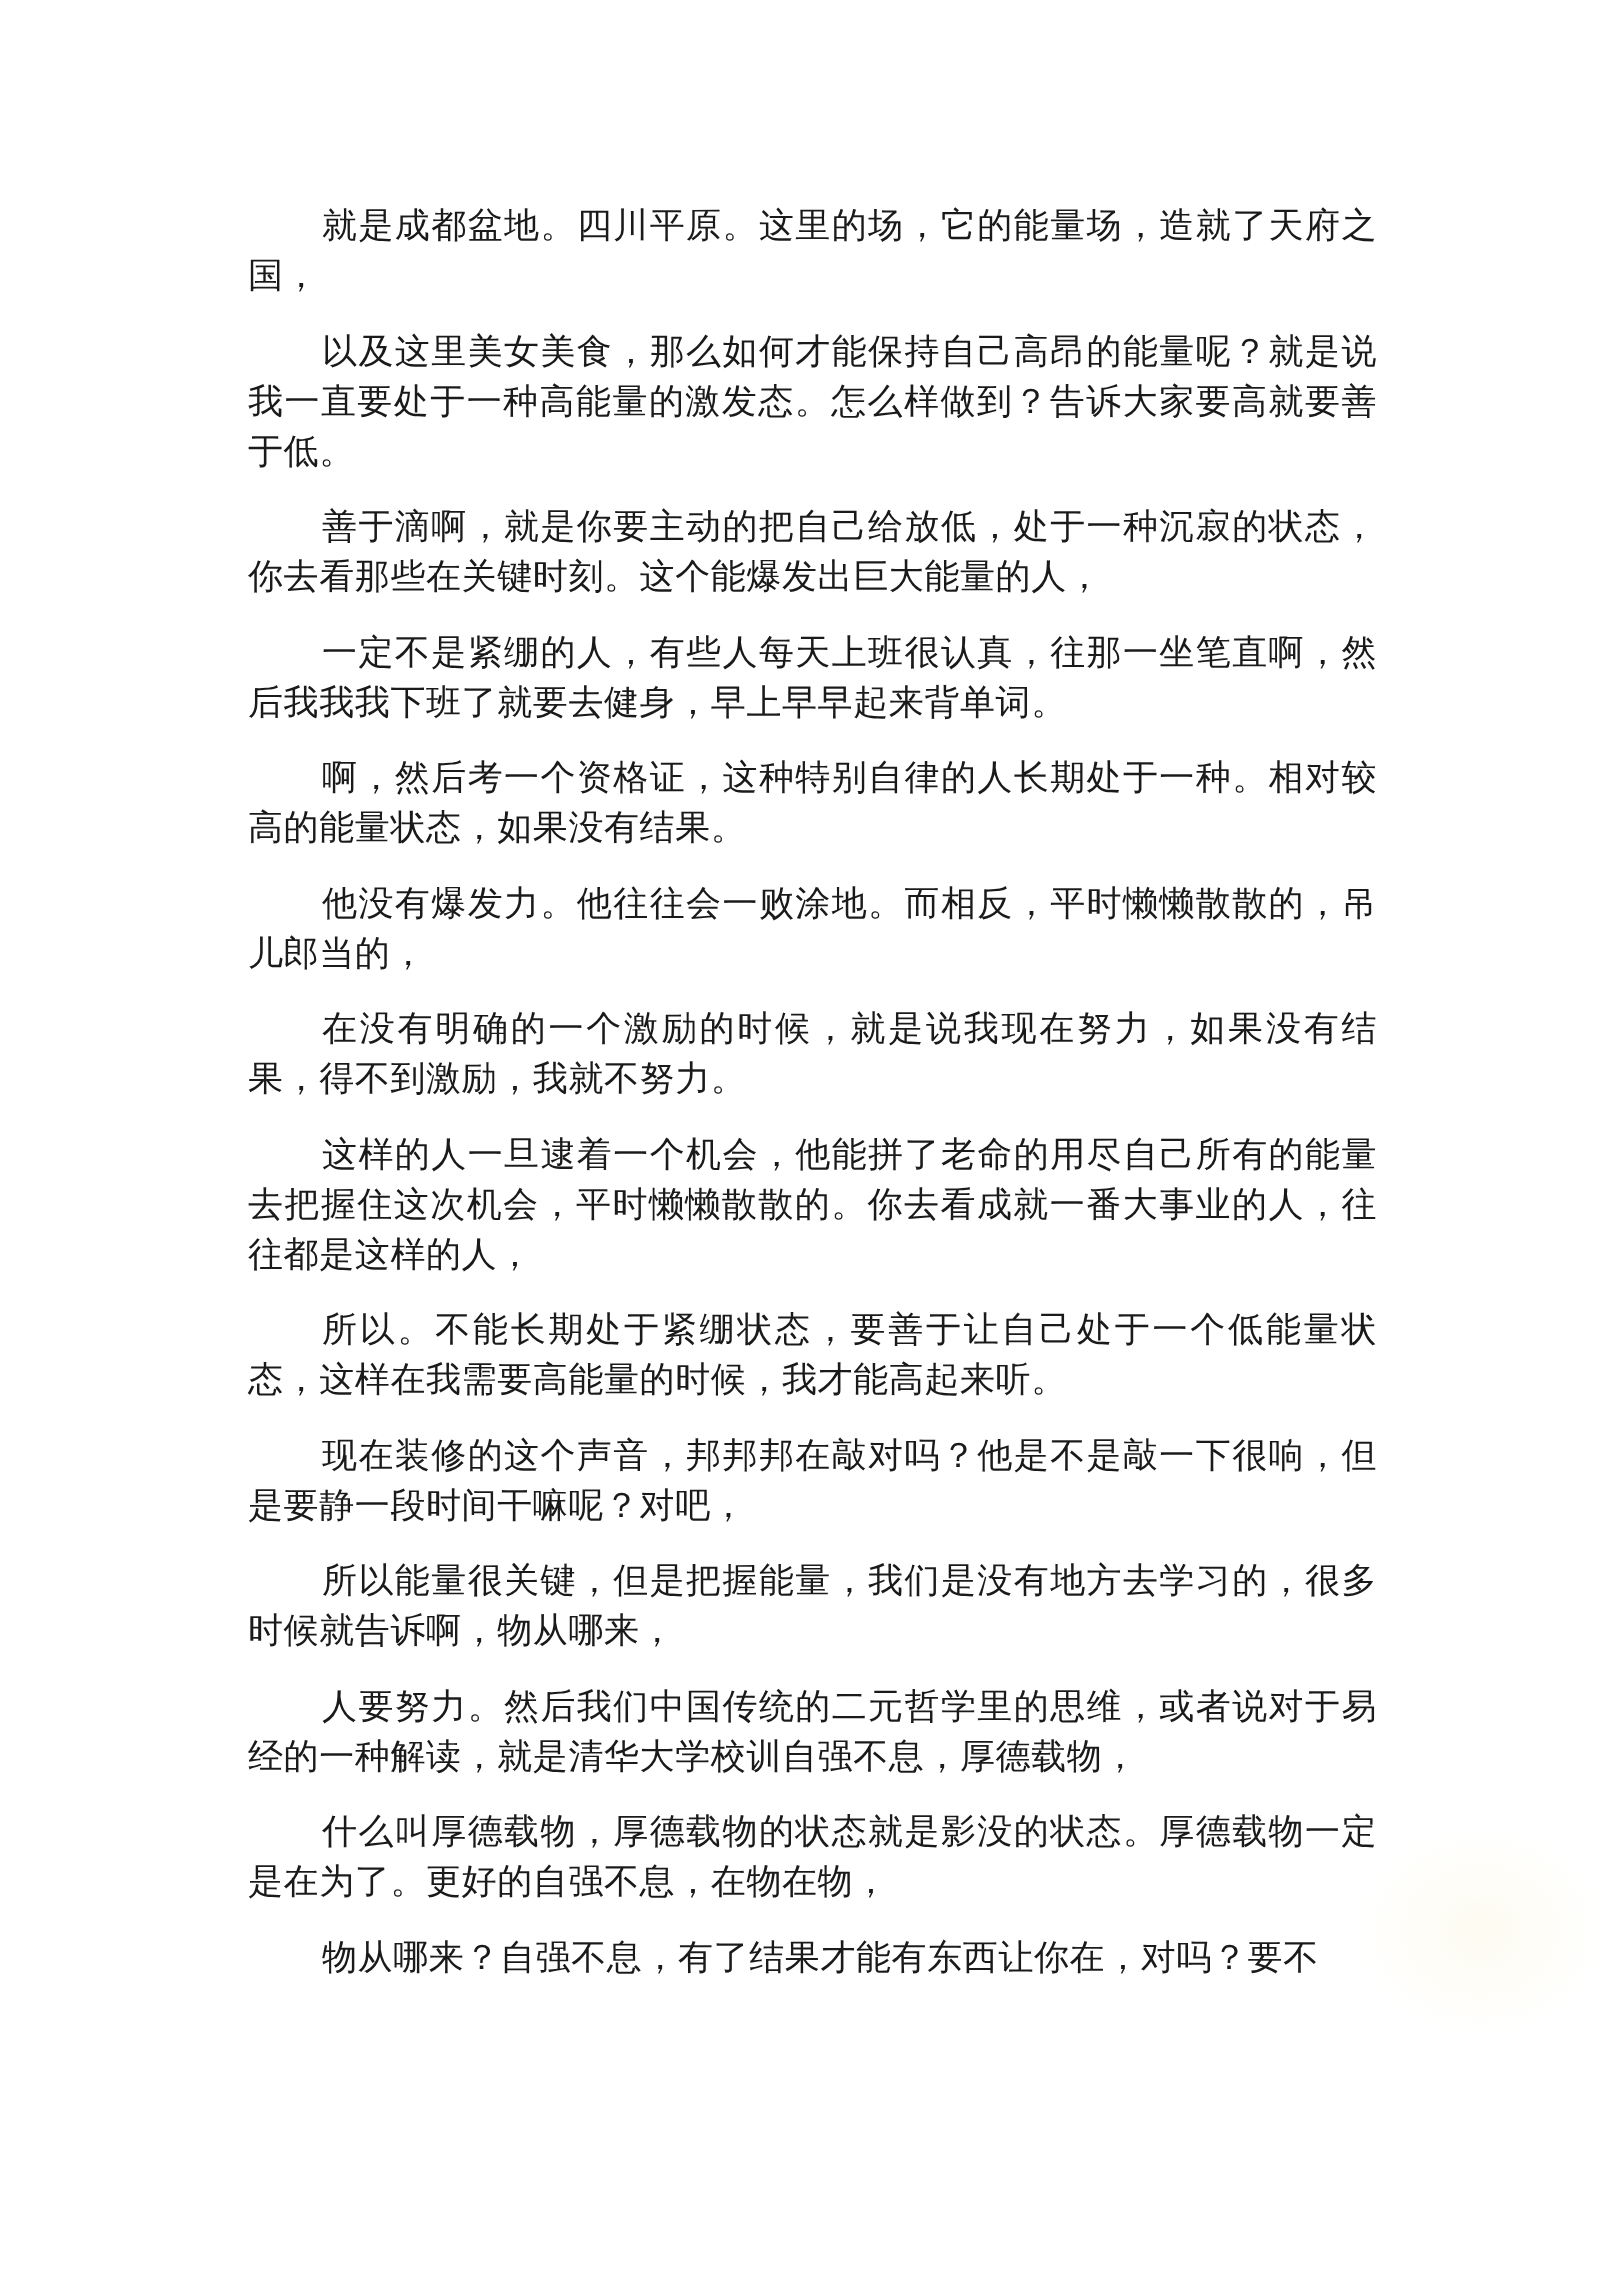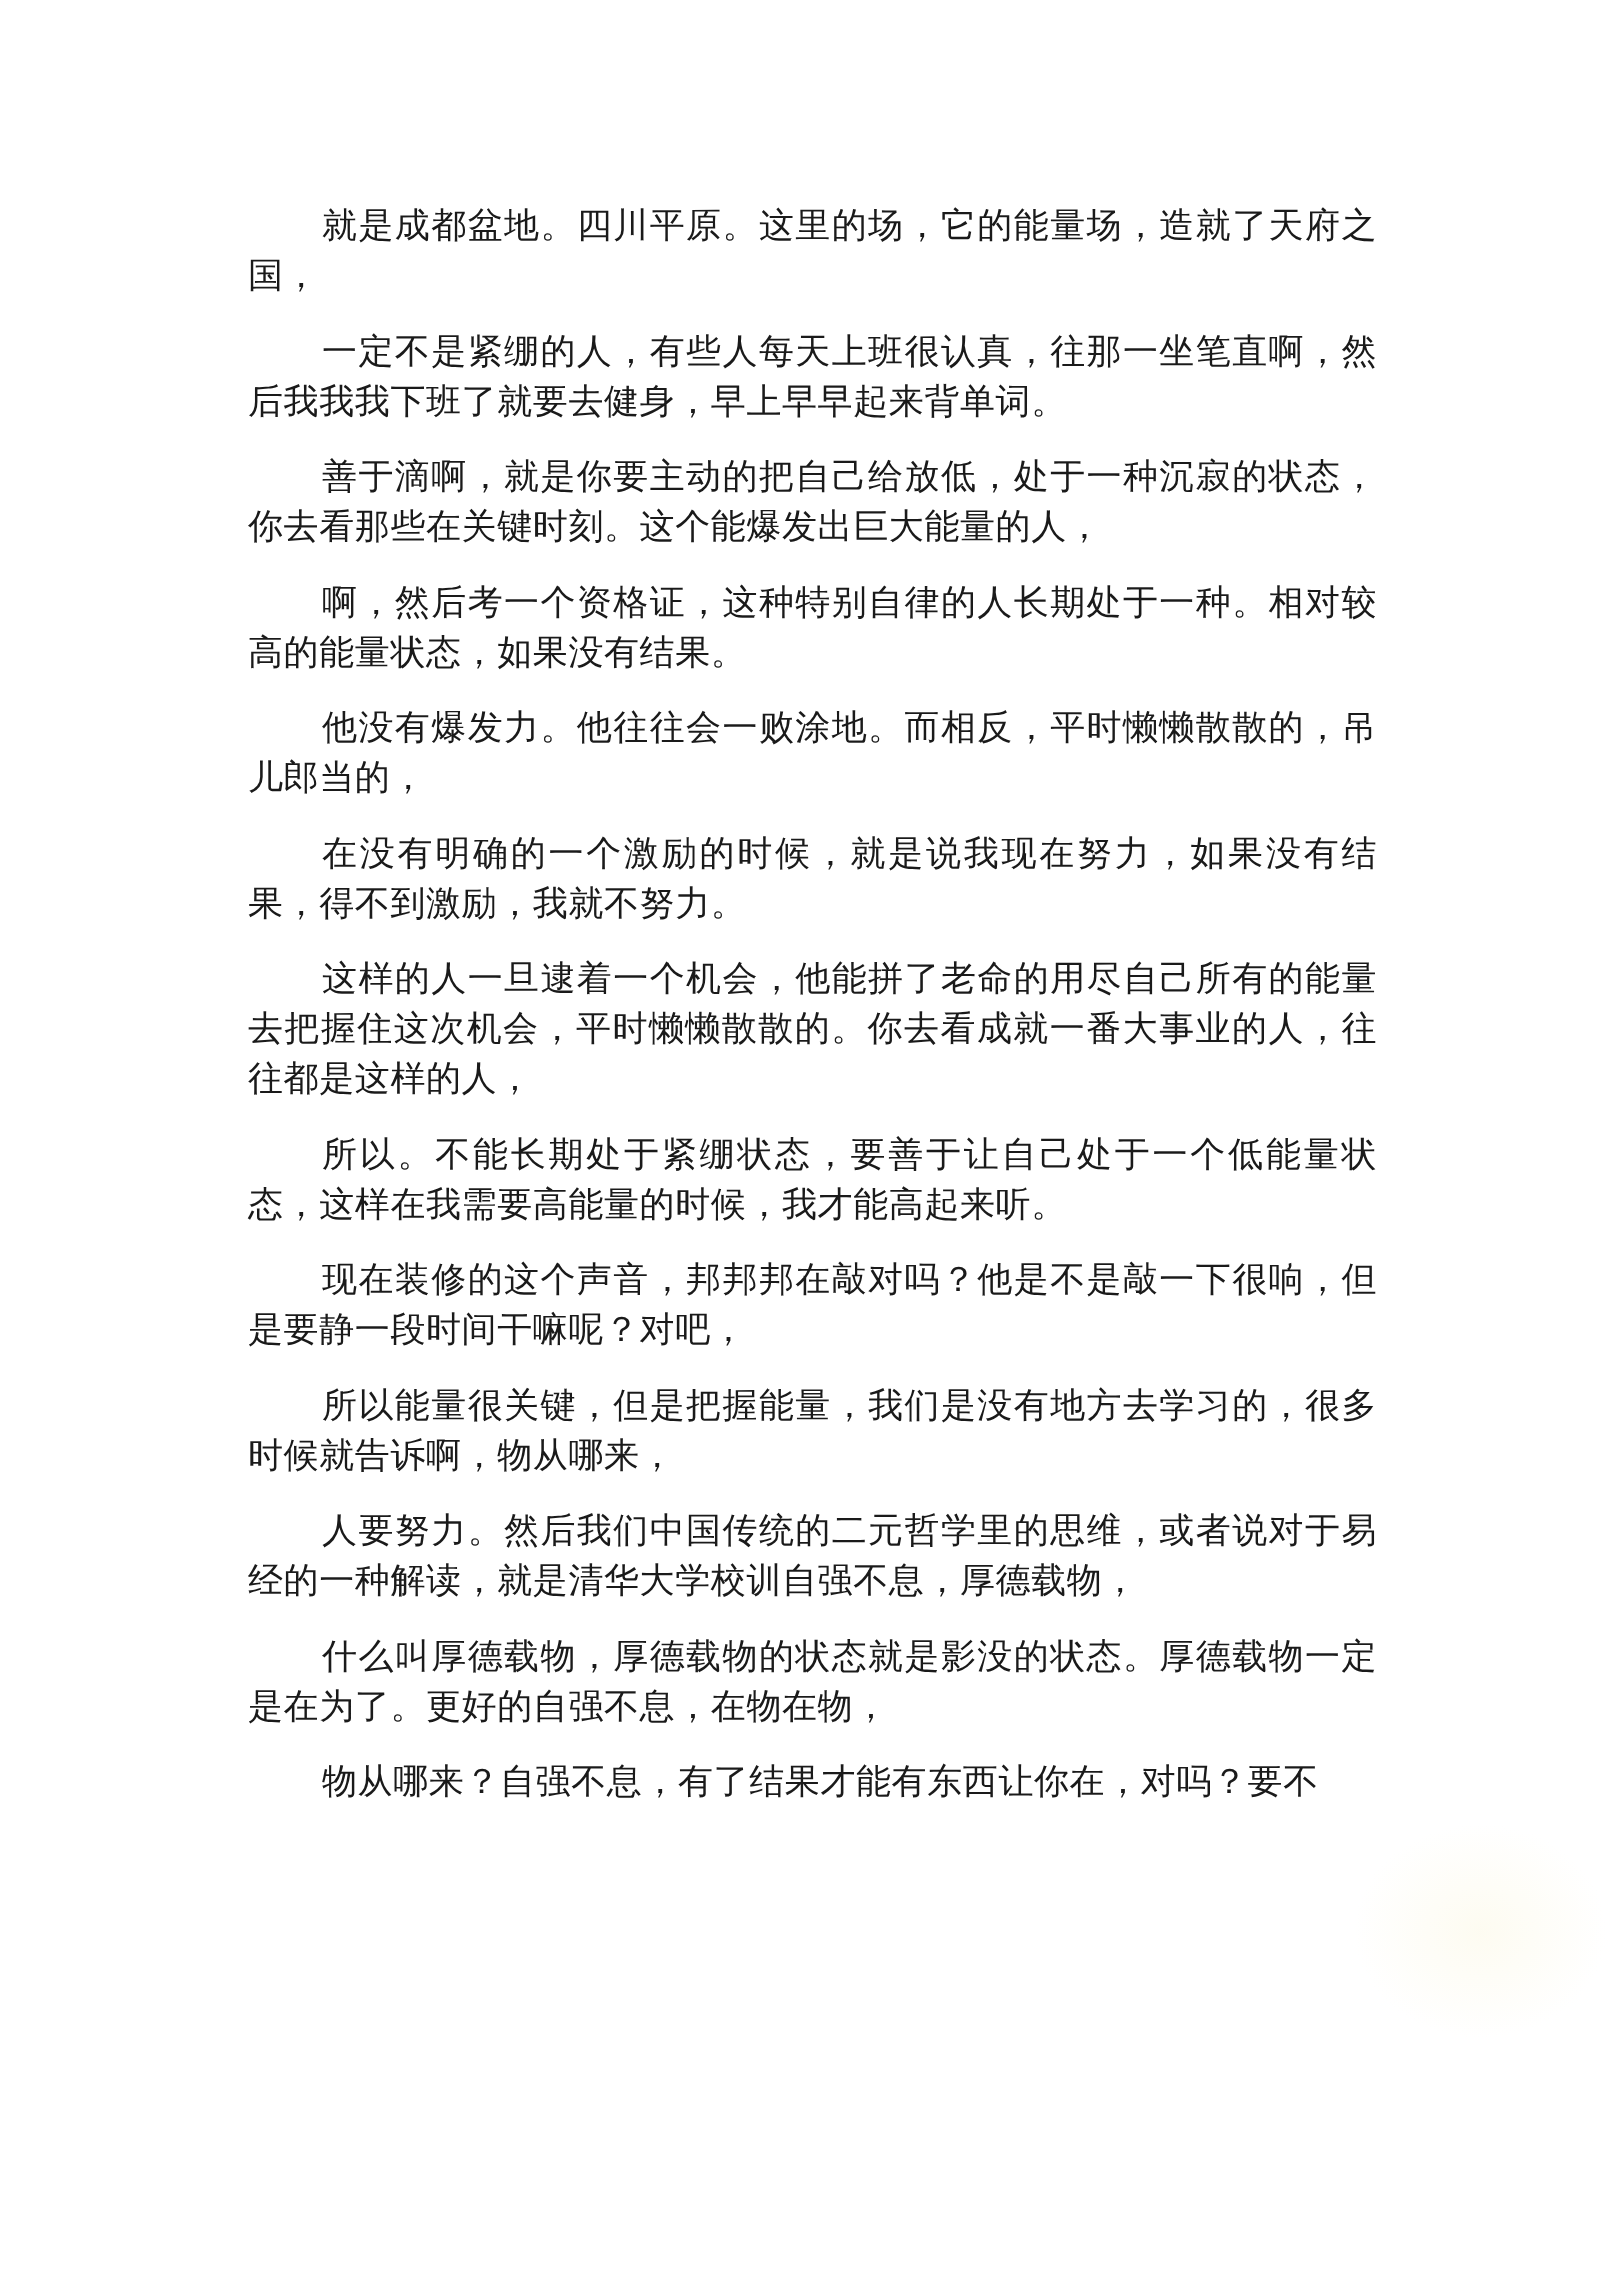--- a/index.html
+++ b/index.html
@@ -47,22 +47,23 @@
       word-break: break-all;
     }
   </style>
 </head>
 <body>
 
 <div class="page">
   <div class="watermark"></div>
   <div class="content">
     <p class="para">就是成都盆地。四川平原。这里的场，它的能量场，造就了天府之国，</p>
+    <p class="para">以及这里美女美食，那么如何才能保持自己高昂的能量呢？就是说我一直要处于一种高能量的激发态。怎么样做到？告诉大家要高就要善于低。</p>
+    <p class="para">善于滴啊，就是你要主动的把自己给放低，处于一种沉寂的状态，你去看那些在关键时刻。这个能爆发出巨大能量的人，</p>
     <p class="para">一定不是紧绷的人，有些人每天上班很认真，往那一坐笔直啊，然后我我我下班了就要去健身，早上早早起来背单词。</p>
-    <p class="para">善于滴啊，就是你要主动的把自己给放低，处于一种沉寂的状态，你去看那些在关键时刻。这个能爆发出巨大能量的人，</p>
     <p class="para">啊，然后考一个资格证，这种特别自律的人长期处于一种。相对较高的能量状态，如果没有结果。</p>
     <p class="para">他没有爆发力。他往往会一败涂地。而相反，平时懒懒散散的，吊儿郎当的，</p>
     <p class="para">在没有明确的一个激励的时候，就是说我现在努力，如果没有结果，得不到激励，我就不努力。</p>
     <p class="para">这样的人一旦逮着一个机会，他能拼了老命的用尽自己所有的能量去把握住这次机会，平时懒懒散散的。你去看成就一番大事业的人，往往都是这样的人，</p>
     <p class="para">所以。不能长期处于紧绷状态，要善于让自己处于一个低能量状态，这样在我需要高能量的时候，我才能高起来听。</p>
     <p class="para">现在装修的这个声音，邦邦邦在敲对吗？他是不是敲一下很响，但是要静一段时间干嘛呢？对吧，</p>
     <p class="para">所以能量很关键，但是把握能量，我们是没有地方去学习的，很多时候就告诉啊，物从哪来，</p>
     <p class="para">人要努力。然后我们中国传统的二元哲学里的思维，或者说对于易经的一种解读，就是清华大学校训自强不息，厚德载物，</p>
     <p class="para">什么叫厚德载物，厚德载物的状态就是影没的状态。厚德载物一定是在为了。更好的自强不息，在物在物，</p>
     <p class="para">物从哪来？自强不息，有了结果才能有东西让你在，对吗？要不</p>

